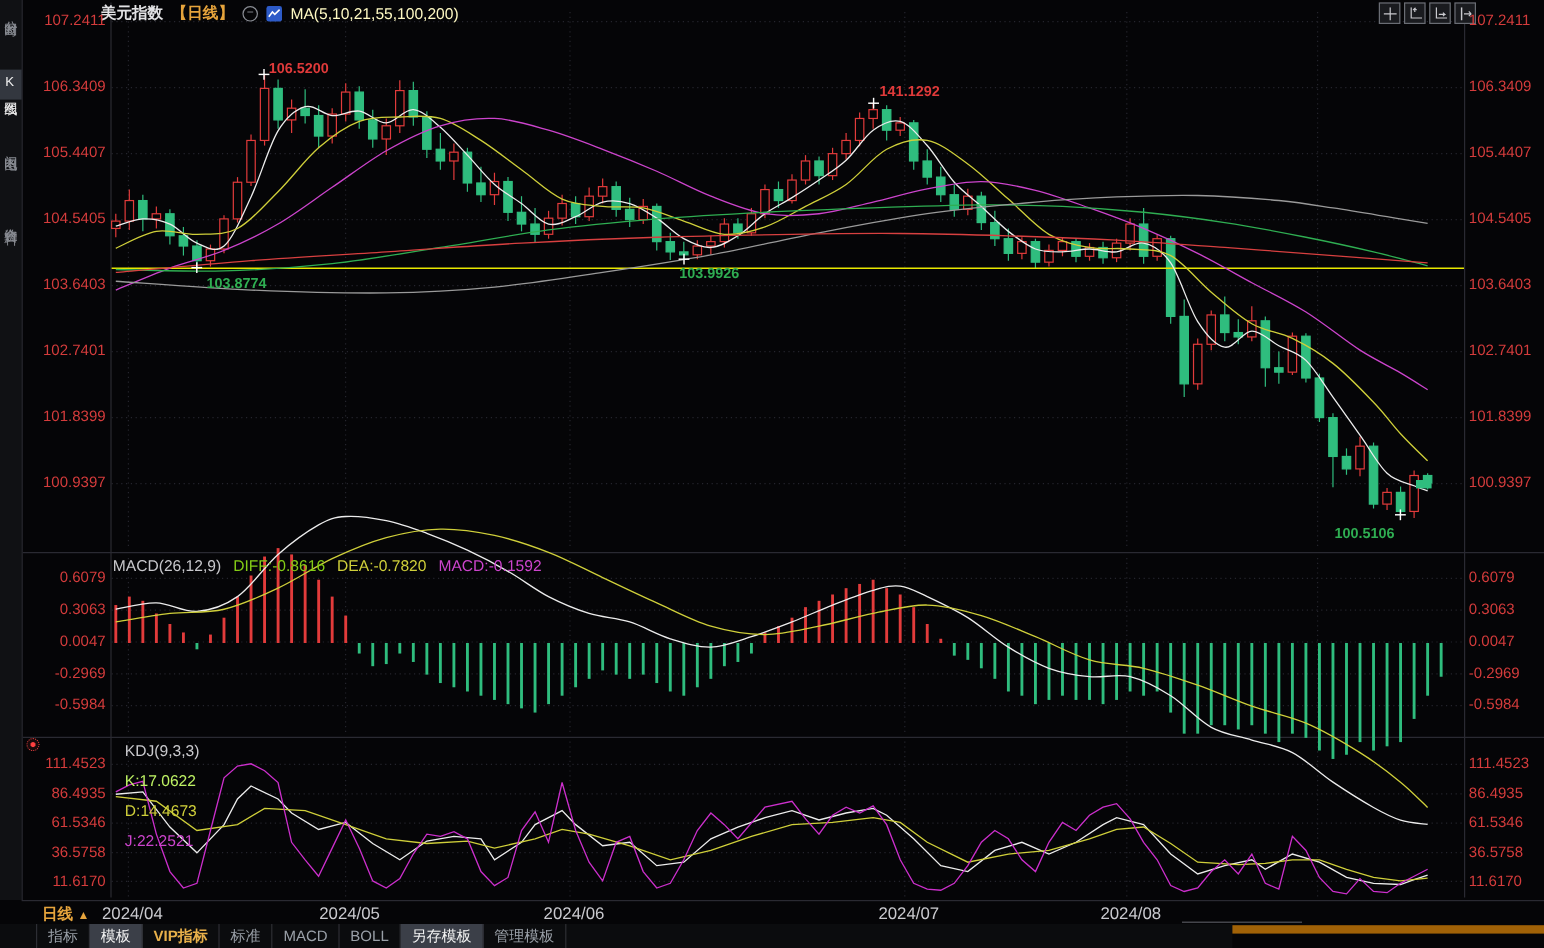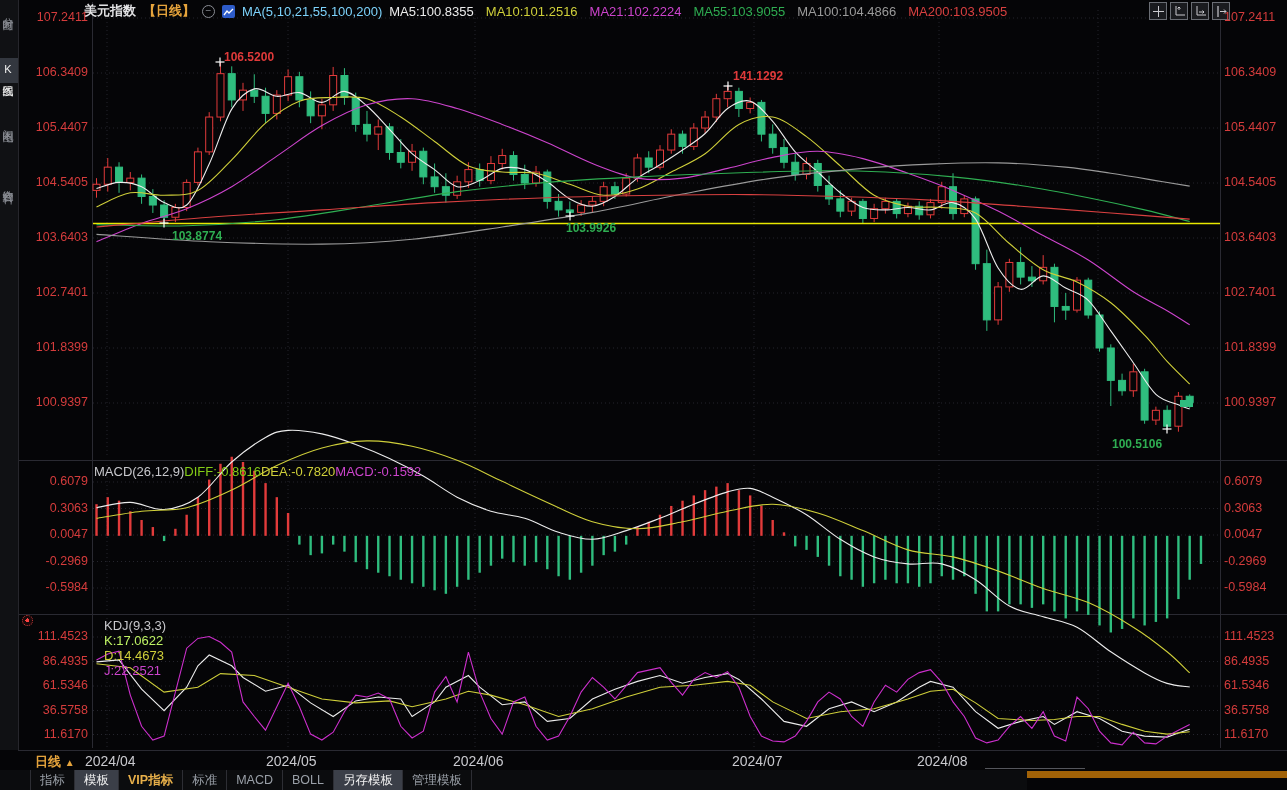--- a/index.html
+++ b/index.html
@@ -13,32 +13,32 @@
   .side-item{position:absolute;left:0;width:18px;writing-mode:vertical-lr;text-orientation:upright;
     font-size:11px;color:#8a8d94;padding:5px 0;text-align:center;letter-spacing:1px;cursor:pointer;}
   .side-item.active{background:#33373f;color:#f0f0f0;}
   
   #header{left:84px;top:2px;height:18px;display:flex;align-items:center;gap:7px;white-space:nowrap;}
   #header .sym{color:#e2e2e4;font-size:13px;font-weight:bold;}
   #header .period{color:#e6a43c;font-size:13px;font-weight:bold;}
   .circle-minus{width:11px;height:11px;border:1px solid #8a8d94;border-radius:50%;color:#8a8d94;
     font-size:10px;line-height:9px;text-align:center;}
   .chart-type-ic{width:13px;height:13px;background:#2d5bc8;border-radius:2px;position:relative;}
-  .ma-config{color:#7dd3fc;font-size:13px;}
+  .ma-config{color:#fef9c3;font-size:13px;}
   .ma-item{font-size:13px;}
   
   #tool-icons{right:57px;top:2px;display:flex;gap:3px;}
   .tool-btn{width:16px;height:16px;border:1px solid #6a6d74;background:#1a1b1f;display:flex;
     align-items:center;justify-content:center;cursor:pointer;}
   
   .tick{position:absolute;font-size:12.5px;color:#d53c3c;z-index:2;}
   .tick.left{width:72px;text-align:right;}
   .tick.right{left:1224px;text-align:left;}
   
-  .panel-hd{position:absolute;display:flex;font-size:13px;white-space:nowrap;z-index:2;}
+  .panel-hd{position:absolute;display:flex;gap:10px;font-size:13px;white-space:nowrap;z-index:2;}
   
   .anno{position:absolute;font-size:12px;font-weight:bold;z-index:2;}
   
   #date-row{left:18px;top:750px;width:1269px;height:20px;border-top:1px solid #2a2a32;border-bottom:7px solid #a16207;z-index:2;}
   #period-label{position:absolute;left:17px;top:2px;color:#e6a43c;font-size:13px;font-weight:bold;cursor:pointer;}
   .date-lb{position:absolute;top:2px;color:#c9c9ce;font-size:14px;}
   
   #tab-row{left:0;top:770px;width:1027px;height:20px;background:#0b0c0e;z-index:2;}
   .ftab{display:inline-block;height:20px;line-height:20px;padding:0 9px;font-size:12.5px;color:#9aa0a8;
     border-right:1px solid #2d2e34;cursor:pointer;}
@@ -425,28 +425,20 @@
   <div id="header" class="abs overlay">
     <span class="sym">美元指数</span>
     <span class="period">【日线】</span>
     <span class="circle-minus">−</span>
     <span class="chart-type-ic">
       <svg width="13" height="13" viewBox="0 0 13 13">
           <path d="M2 9 L5 5 L7 7 L11 3" stroke="#fff" stroke-width="1.3" fill="none"></path>
         </svg>
     </span>
     <span class="ma-config">MA(5,10,21,55,100,200)</span>
-    <span id="ma-legend" style="display:flex;gap:12px;">
-        <span class="ma-item" style="color: rgb(236, 236, 236);">MA5:100.8355</span>
-        <span class="ma-item" style="color: rgb(207, 207, 58);">MA10:101.2516</span>
-        <span class="ma-item" style="color: rgb(204, 68, 204);">MA21:102.2224</span>
-        <span class="ma-item" style="color: rgb(47, 174, 82);">MA55:103.9055</span>
-        <span class="ma-item" style="color: rgb(154, 154, 154);">MA100:104.4866</span>
-        <span class="ma-item" style="color: rgb(216, 64, 64);">MA200:103.9505</span>
-      </span>
   </div>
 
   <div id="tool-icons" class="abs overlay">
     <span class="tool-btn">
       <svg width="11" height="11" viewBox="0 0 11 11">
           <path d="M5.5 0 V11 M0 5.5 H11" stroke="#c9c9ce" stroke-width="1"></path>
         </svg>
     </span>
     <span class="tool-btn">
       <svg width="11" height="11" viewBox="0 0 11 11">

